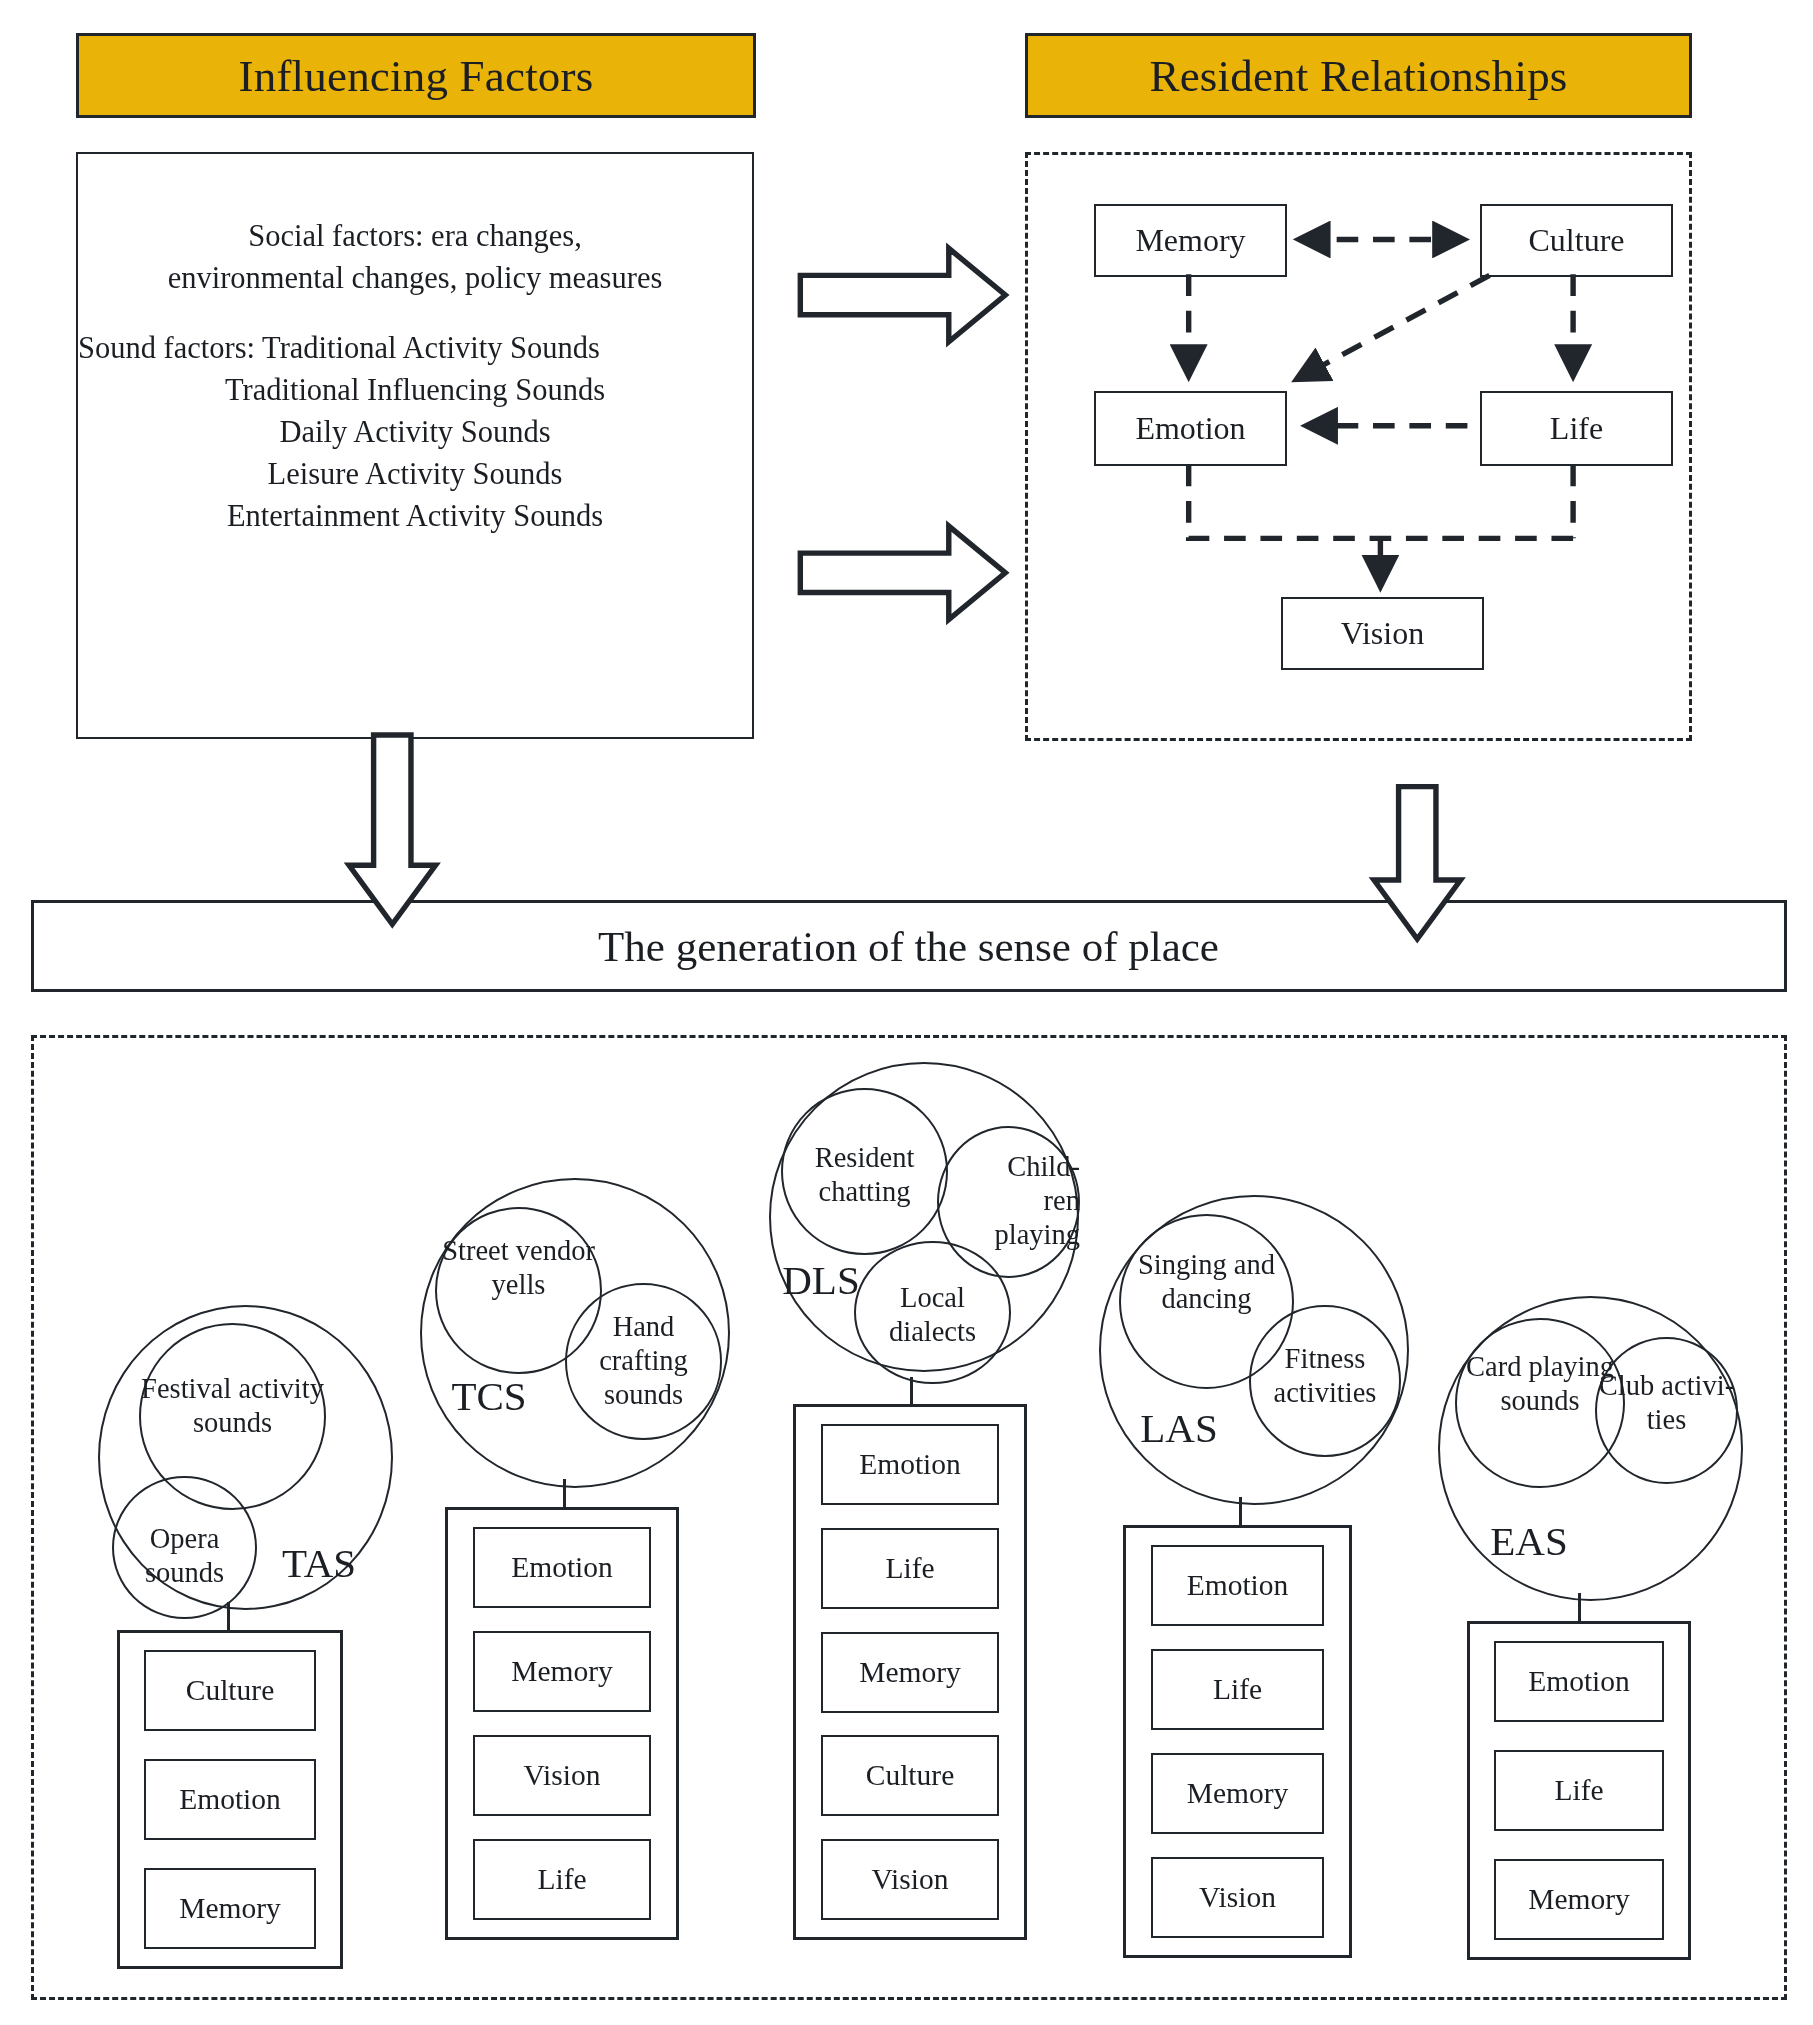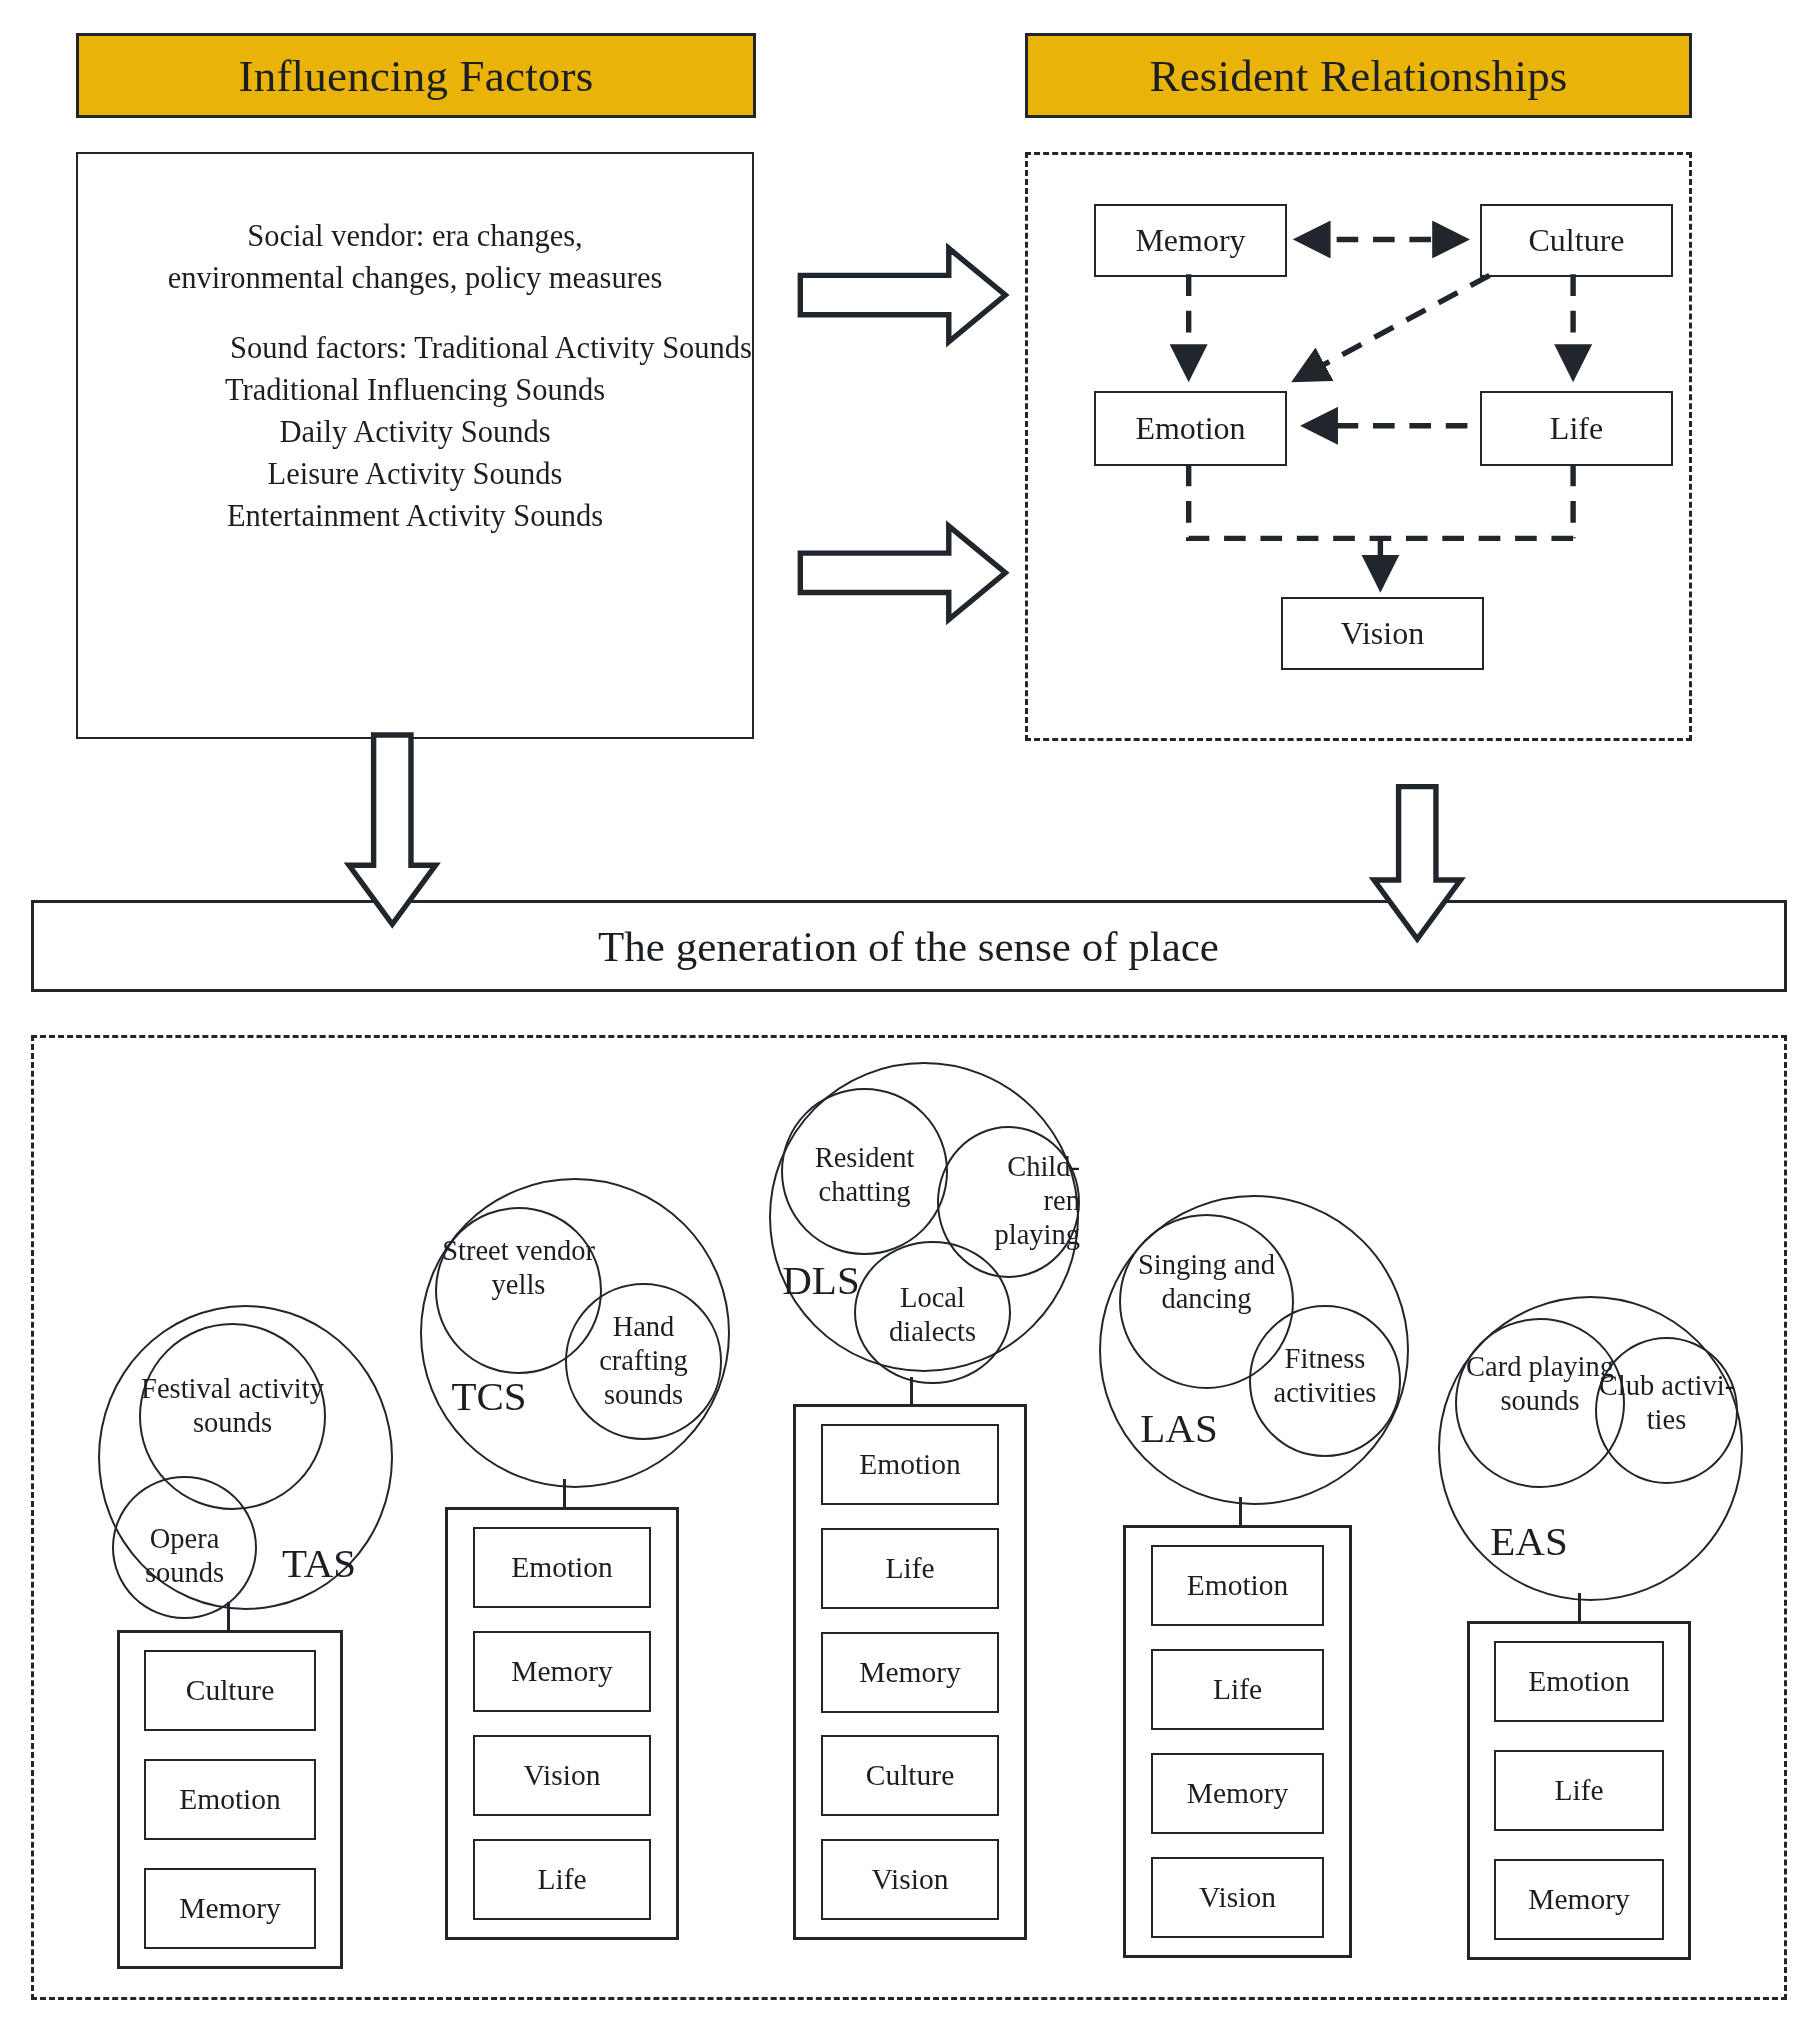--- a/index.html
+++ b/index.html
@@ -115,26 +115,26 @@
 
   <div class="hdr-box" style="left:1025px;top:33px;width:661px;height:79px;">
     <span>Resident Relationships</span>
   </div>
 
   <div class="panel-box" style="left:76px;top:152px;width:674px;height:583px;">
     <div style="position:absolute;left:0;top:61px;width:100%;">
 
 
       <div class="factor-block" style="position:relative;">
-        <div style="text-align:center;font-size:30.5px;line-height:1.38;">Social vendor: era changes,</div>
+        <div style="text-align:center;font-size:30.5px;line-height:1.38;">Social factors: era changes,</div>
         <div style="text-align:center;font-size:30.5px;line-height:1.38;">environmental changes, policy measures</div>
       </div>
 
       <div class="factor-block" style="position:relative;">
-        <div style="text-align:right;font-size:30.5px;line-height:1.38;padding-left:22px;">Sound factors: Traditional Activity Sounds</div>
+        <div style="text-align:left;font-size:30.5px;line-height:1.38;">Sound factors: Traditional Activity Sounds</div>
         <div style="text-align:center;font-size:30.5px;line-height:1.38;">Traditional Influencing Sounds</div>
         <div style="text-align:center;font-size:30.5px;line-height:1.38;">Daily Activity Sounds</div>
         <div style="text-align:center;font-size:30.5px;line-height:1.38;">Leisure Activity Sounds</div>
         <div style="text-align:center;font-size:30.5px;line-height:1.38;">Entertainment Activity Sounds</div>
       </div>
 
     </div>
   </div>
 
   <div class="dashed-panel" style="left:1025px;top:152px;width:661px;height:583px;"></div>

